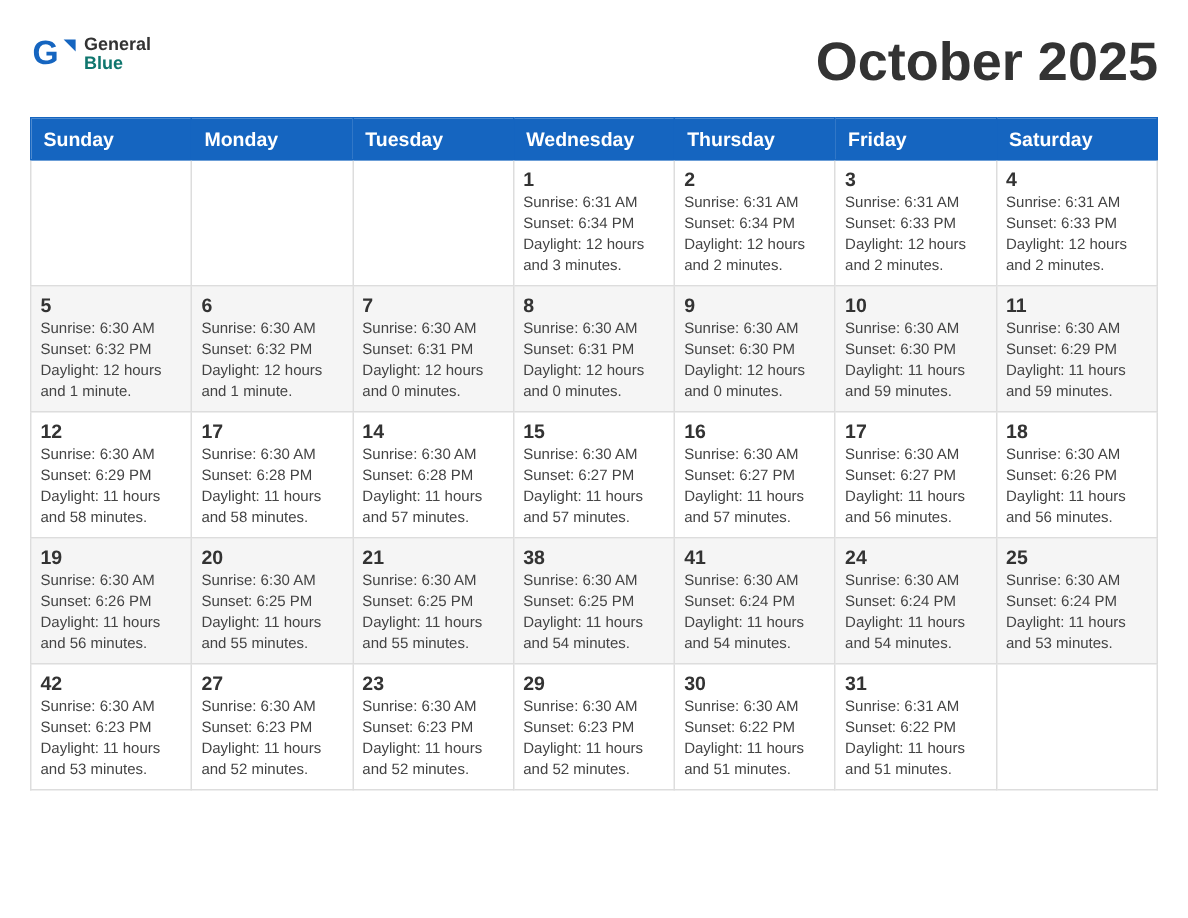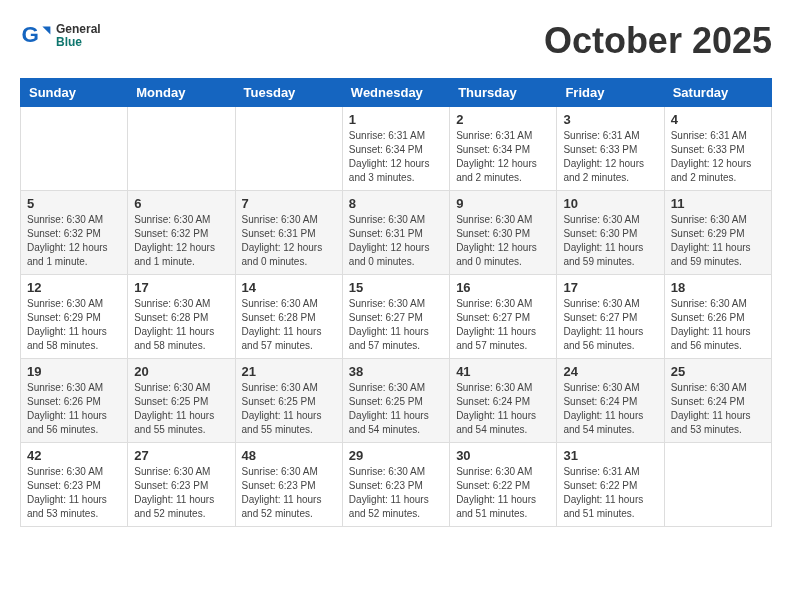--- a/index.html
+++ b/index.html
@@ -287,21 +287,21 @@
 Sunset: 6:23 PM
 Daylight: 11 hours and 53 minutes.</div>
         </td>
         <td>
           <span class="day-num">27</span>
           <div class="day-info" style="white-space: pre-line;">Sunrise: 6:30 AM
 Sunset: 6:23 PM
 Daylight: 11 hours and 52 minutes.</div>
         </td>
         <td>
-          <span class="day-num">48</span>
+          <span class="day-num">23</span>
           <div class="day-info" style="white-space: pre-line;">Sunrise: 6:30 AM
 Sunset: 6:23 PM
 Daylight: 11 hours and 52 minutes.</div>
         </td>
         <td>
           <span class="day-num">29</span>
           <div class="day-info" style="white-space: pre-line;">Sunrise: 6:30 AM
 Sunset: 6:23 PM
 Daylight: 11 hours and 52 minutes.</div>
         </td>

